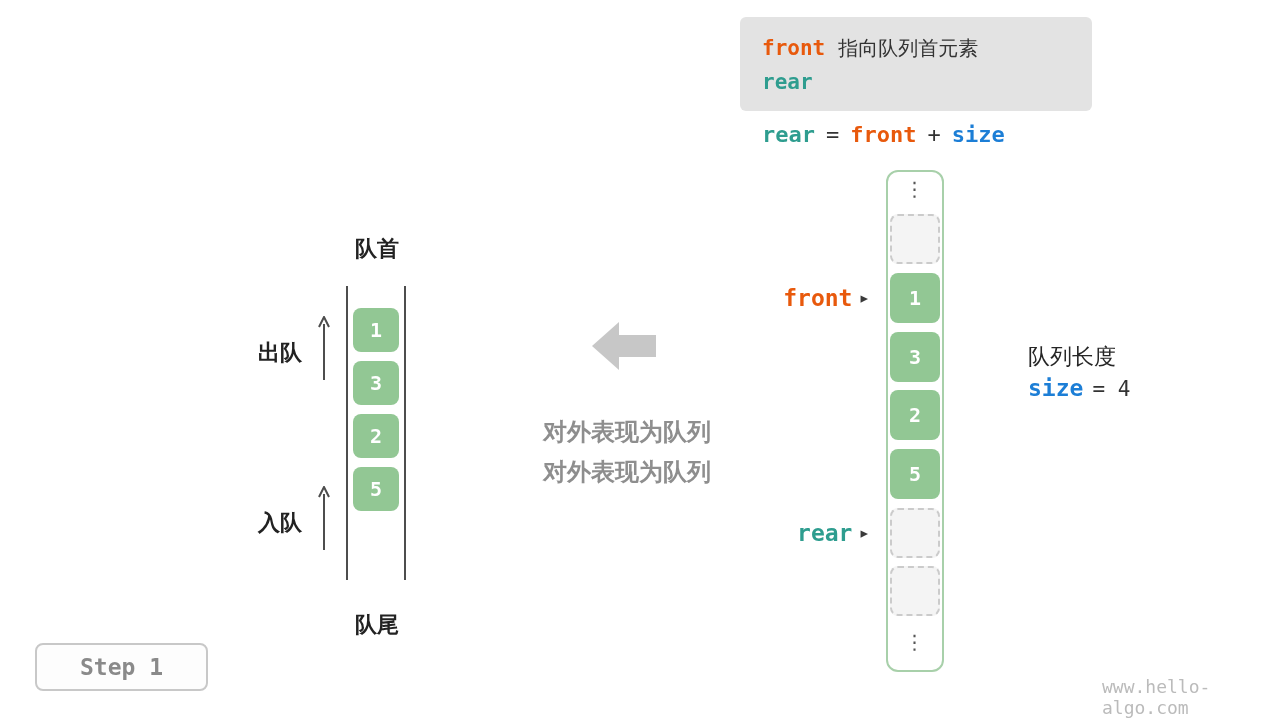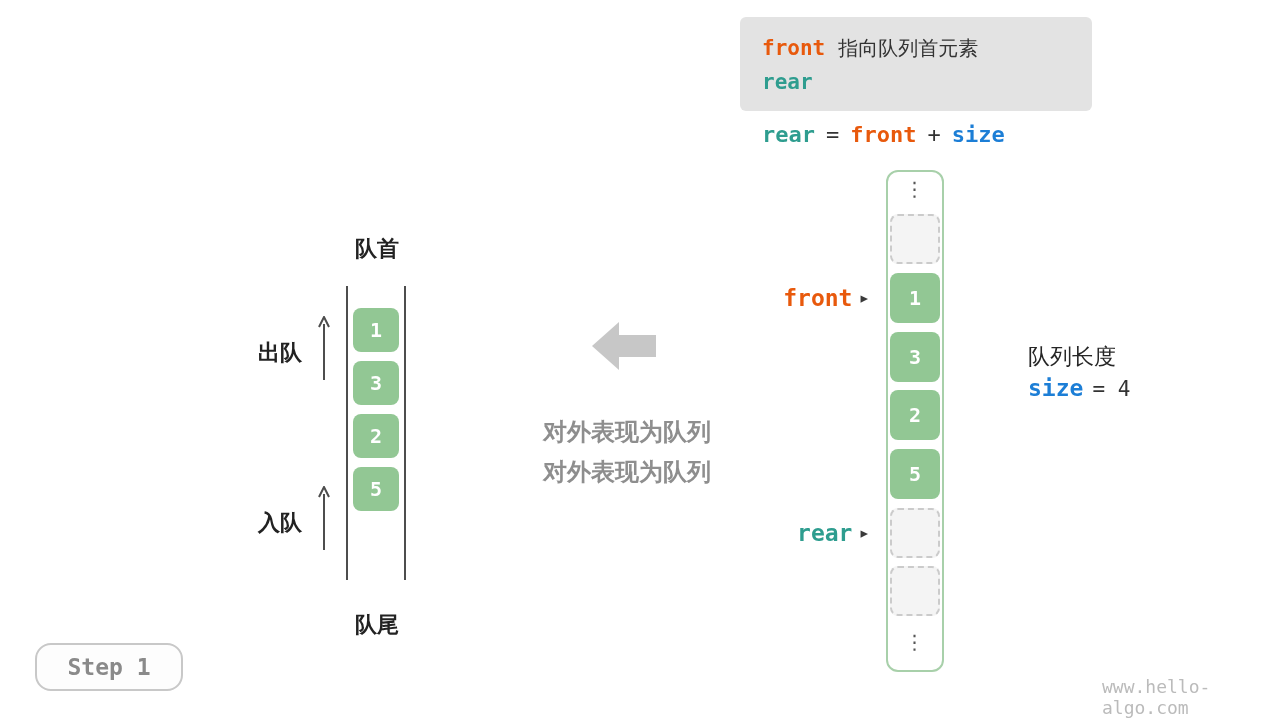--- a/index.html
+++ b/index.html
@@ -71,22 +71,22 @@
   }
   .pointer .kw { font-size:23px; }
   .pointer .tri { font-size:15px; color:#3a3a3a; }
 
   .size-title { left:1028px; top:342px; font-size:22px; color:#262626; }
   .size-line  { left:1028px; top:375px; display:flex; align-items:baseline; gap:9px; }
   .size-line .kw { font-size:23px; }
   .size-line .rest { font-family:"DejaVu Sans Mono", monospace; font-size:21px; color:#333; }
 
   .step-badge {
-    left:35px; top:643px; width:148px; height:48px;
-    border:2px solid #C8C8C8; border-radius:16px; background:#FDFDFD;
+    left:35px; top:643px; width:173px; height:48px;
+    border:2px solid #C8C8C8; border-radius:8px; background:#FDFDFD;
     display:flex; align-items:center; justify-content:center;
     font-family:"DejaVu Sans Mono", monospace; font-weight:bold;
     font-size:23px; color:#8A8A8A;
   }
   .watermark {
     left:1075px; top:676px; font-family:"DejaVu Sans Mono", monospace;
     font-size:18px; color:#BBBBBB;margin-left:27px;
   }
 </style>
 </head>

